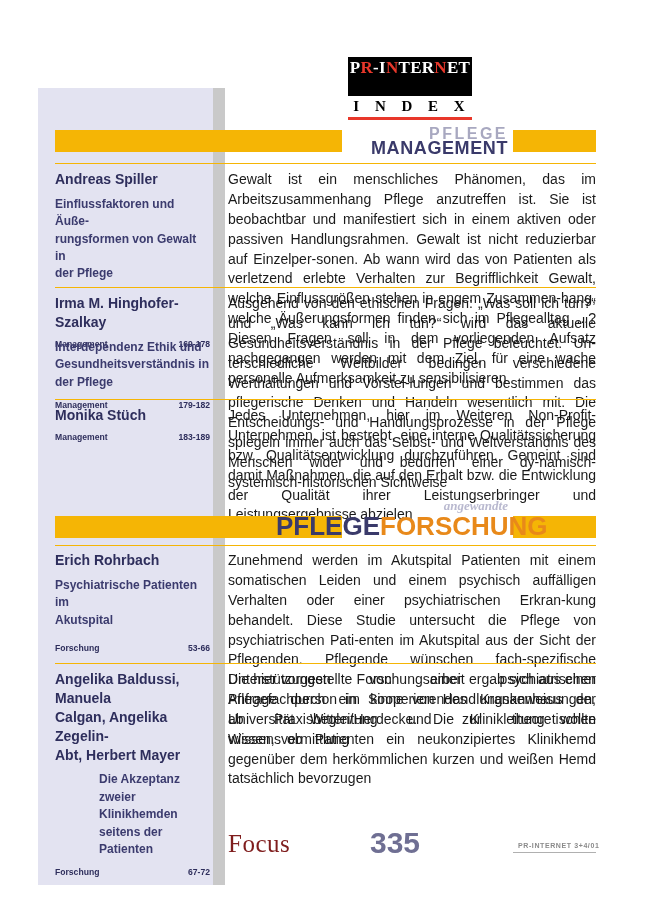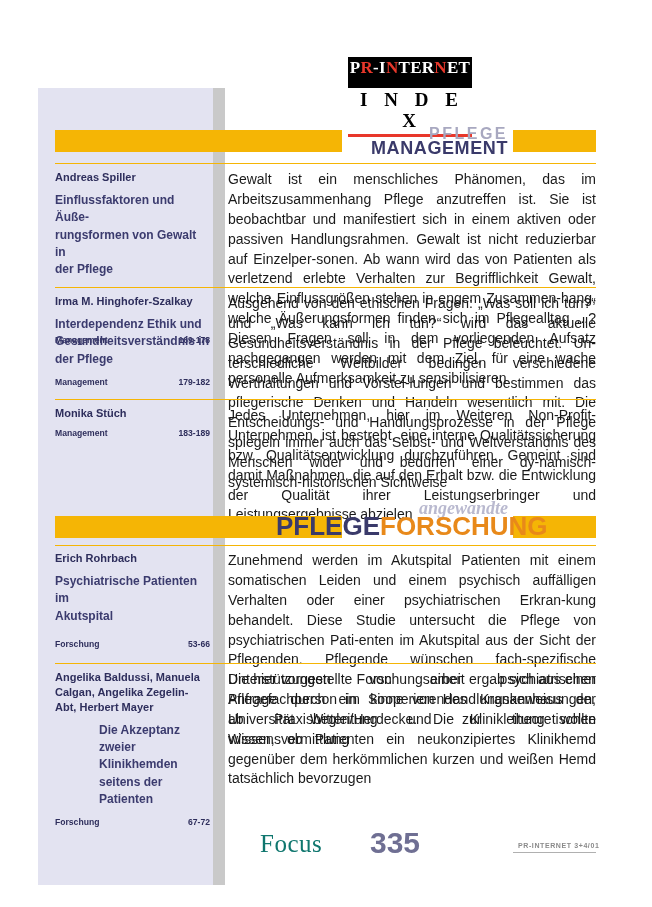--- a/index.html
+++ b/index.html
@@ -49,32 +49,32 @@
     width: 124px;
   }
   .logo-top {
     background: #000000;
     color: #ffffff;
     font-family: "Liberation Serif", serif;
     font-weight: bold;
     font-size: 17px;
     letter-spacing: 0.3px;
     text-align: center;
-    padding: 2px 0 12px 0;
+    padding: 2px 0 20px 0;
     line-height: 1;
   }
   .logo-top .red {
     color: #e8372a;
   }
   .logo-bottom {
     background: #ffffff;
     color: #000000;
     font-family: "Liberation Serif", serif;
     font-weight: bold;
-    font-size: 19px;
+    font-size: 15px;
     letter-spacing: 6px;
     text-align: center;
     padding: 2px 0 2px 4px;
     border-bottom: 3px solid #e8372a;
     line-height: 1.1;
   }
 
   
   .section-bar {
     position: absolute;
@@ -109,21 +109,21 @@
     letter-spacing: 0.6px;
     color: #3a3a6a;
   }
 
   .sec2-line1 {
     left: 300px;
     top: 499px;
     width: 208px;
     font-family: "Liberation Serif", serif;
     font-style: italic;
-    font-size: 18px;
+    font-size: 13px;
     font-weight: bold;
     color: #b9b9cf;
   }
   .sec2-line2 {
     left: 276px;
     top: 513px;
     width: 232px;
     font-size: 26px;
     font-weight: bold;
     color: #3a3a6a;
@@ -145,21 +145,21 @@
   .art-right {
     position: absolute;
     left: 228px;
     width: 368px;
     font-size: 14px;
     line-height: 1.42;
     color: #1a1a1a;
     text-align: justify;
   }
   .author {
-    font-size: 11px;
+    font-size: 14px;
     font-weight: bold;
     color: #2e2e5c;
     margin: 0 0 7px 0;
     line-height: 1.35;
   }
   .title {
     font-size: 12px;
     font-weight: bold;
     color: #3b3b6e;
     margin: 0 0 9px 0;
@@ -185,23 +185,22 @@
     background: #f5b505;
   }
 
   
   .footer-focus {
     position: absolute;
     left: 228px;
     top: 830px;
     font-family: "Liberation Serif", serif;
     font-size: 25px;
-    color: #0f766e;
+    color: #7f1d1d;
     letter-spacing: 0.5px;
-    margin-left: 32px;
   }
   .footer-page {
     position: absolute;
     left: 370px;
     top: 826px;
     font-family: "Liberation Sans", sans-serif;
     font-size: 30px;
     font-weight: bold;
     color: #6f6f93;
   }

